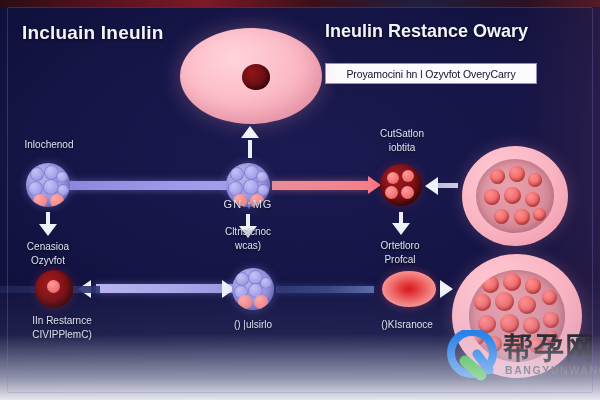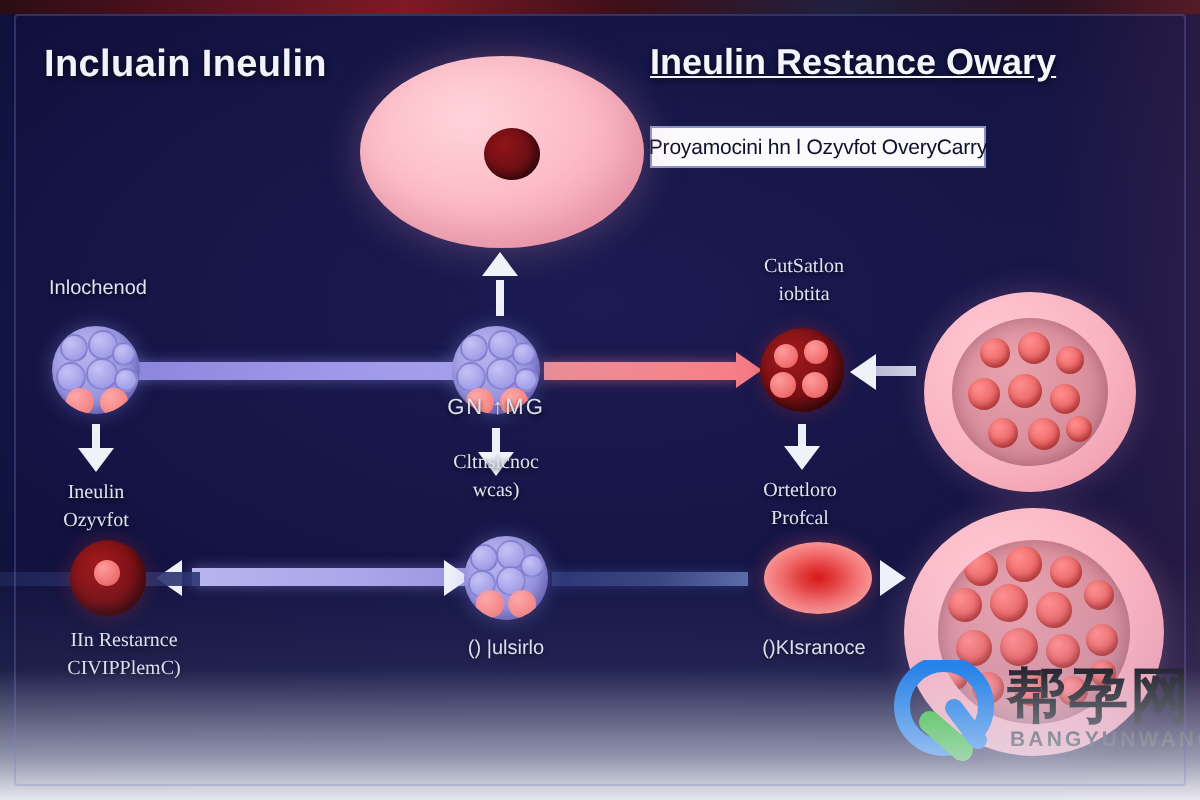--- a/index.html
+++ b/index.html
@@ -35,41 +35,41 @@
 
   
   .title-left {
     position:absolute; left:22px; top:22px;
     color:#f2f2fa; font-size:19px; font-weight:bold; letter-spacing:0.2px;
     text-shadow:0 1px 3px rgba(0,0,0,.7);
   }
   .head-right { position:absolute; left:325px; top:20px; width:226px; }
   .head-right .h1 {
     color:#f4f4fb; font-size:18px; font-weight:bold; line-height:22px;
-    text-shadow:0 1px 3px rgba(0,0,0,.7); white-space:nowrap;text-decoration:underline;
+    text-shadow:0 1px 3px rgba(0,0,0,.7); white-space:nowrap;
   }
   .head-right .h2 {
     color:#cdd0e8; font-size:11px; line-height:15px; font-style:italic;
     margin-top:1px; white-space:nowrap; letter-spacing:-0.1px;
   }
   .callout-box {
-    position:absolute; left:325px; top:63px; width:168px; height:21px;
+    position:absolute; left:325px; top:63px; width:212px; height:21px;
     background:#fbfbfd; border:1px solid #8d93c0;
     display:flex; align-items:center; justify-content:center;
   }
   .callout-box span {
     color:#10102c; font-size:10.5px; white-space:nowrap; letter-spacing:-0.1px;
   }
 
   .lbl {
     position:absolute; color:#dfe2f2; font-size:10px; line-height:13px;
     text-align:center; white-space:nowrap;
     text-shadow:0 1px 2px rgba(0,0,0,.75);
   }
-  .lbl.two { line-height:14px;font-family:Liberation Serif, serif; }
+  .lbl.two { line-height:14px; }
 
   
   .big-cell {
     position:absolute; left:180px; top:28px; width:142px; height:96px;
     border-radius:50%;
     background:radial-gradient(ellipse at 38% 32%, #ffd3da 0%, #fcbcc7 45%, #f6a9b8 75%, #eb93a6 100%);
     box-shadow:0 0 22px rgba(255,170,190,0.28), inset -6px -8px 18px rgba(190,100,125,0.30);
   }
   .big-cell .nucleus {
     position:absolute; left:62px; top:36px; width:28px; height:26px; border-radius:50%;
@@ -246,21 +246,21 @@
     <span>CutSatlon</span><br>
     <span>iobtita</span>
   </div>
 
   <div class="hbar" style="left:432px; top:183px; width:26px; background:linear-gradient(90deg,#cfd3ea,#eef0f8); height:5px; opacity:.85;"></div>
   <div class="arrowhead ar-left" style="left:425px; top:177px;"></div>
 
   <div class="vstem" style="left:46px; top:212px; height:14px;"></div>
   <div class="arrowhead ar-down" style="left:39px; top:224px;"></div>
   <div class="lbl two" style="left:2px; top:240px; width:92px;">
-    <span>Ineulin</span><br>
+    <span>Cenasioa</span><br>
     <span>Ozyvfot</span>
   </div>
 
   <div class="vstem" style="left:246px; top:214px; height:14px;"></div>
   <div class="arrowhead ar-down" style="left:239px; top:226px;"></div>
   <div class="lbl two" style="left:203px; top:225px; width:90px;">
     <span>Cltnsicnoc</span><br>
     <span>wcas)</span>
   </div>
 

